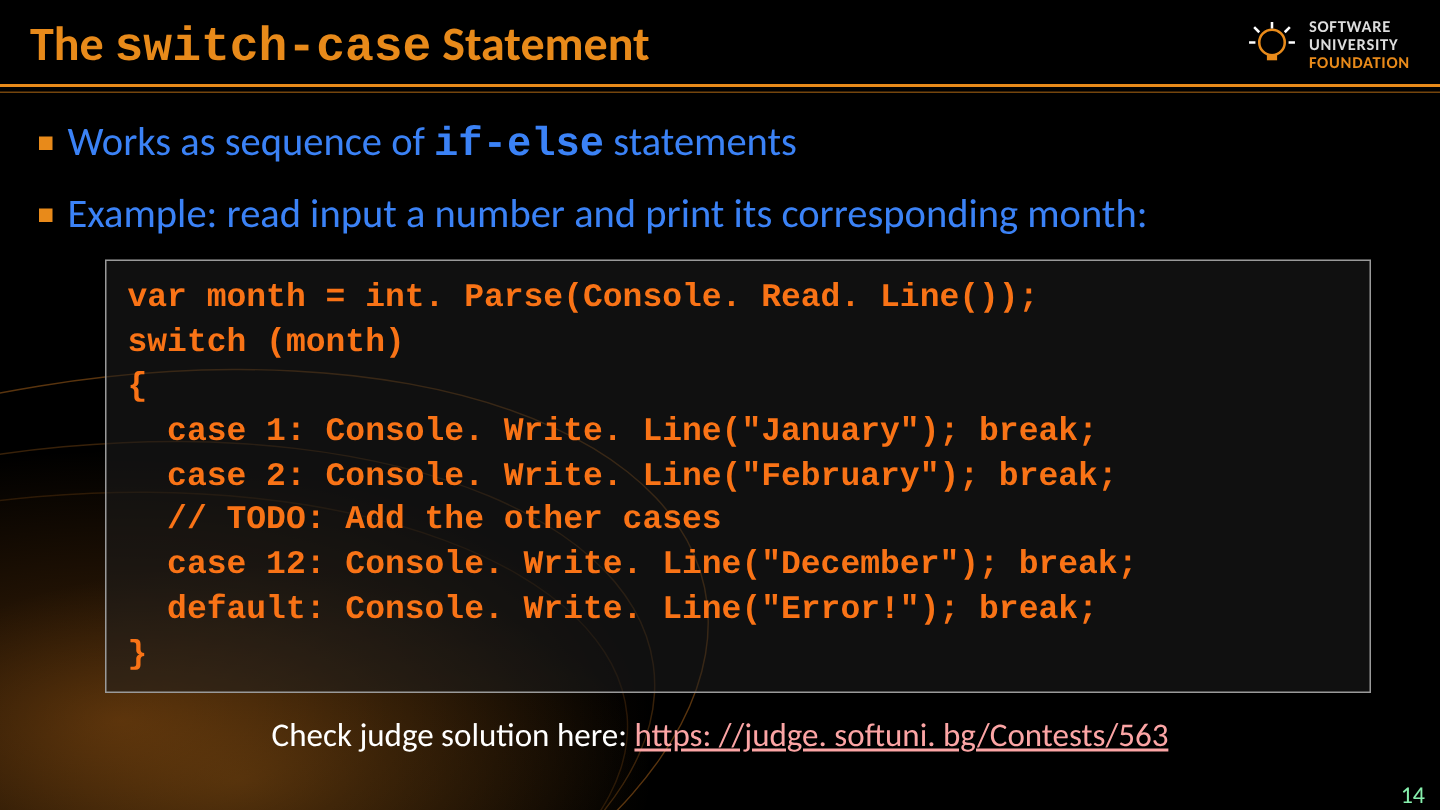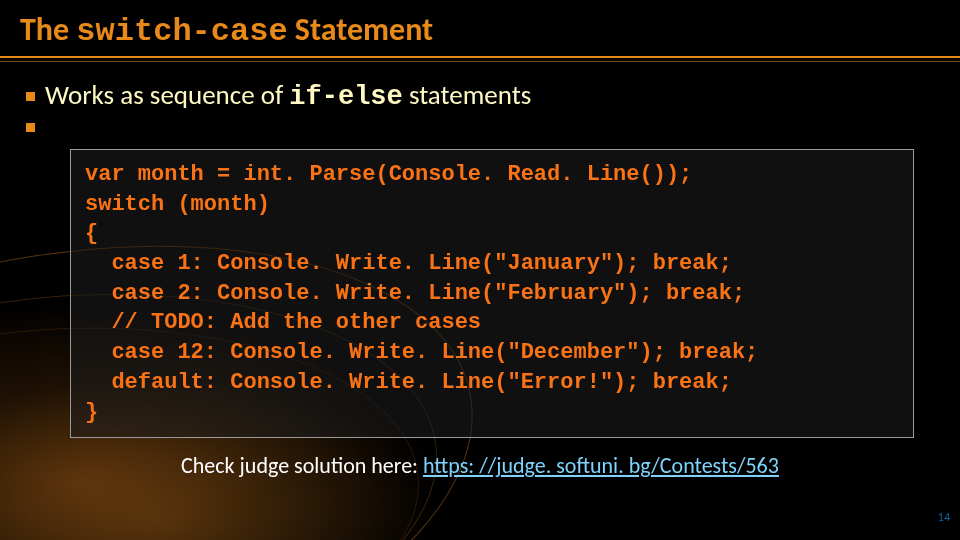--- a/index.html
+++ b/index.html
@@ -69,21 +69,21 @@
   .logo-text .f { color: #e88a1a; font-weight: 700; }
   .content {
     position: relative;
     padding: 22px 26px 0 26px;
   }
   .bullet {
     display: flex;
     align-items: baseline;
     gap: 10px;
     font-size: 27px;
-    color: #fef9c3;
+    color: #3b82f6;
     margin-bottom: 14px;
   }
   .bullet .sq {
     width: 9px; height: 9px;
     background: #e88a1a;
     flex-shrink: 0;
     position: relative;
     top: -3px;
   }
   .bullet .mono { font-family: Consolas, "Courier New", monospace; font-weight: 700; }
@@ -99,57 +99,76 @@
     color: #f97316;
     white-space: pre;
   }
   .checkline {
     margin-top: 14px;
     text-align: center;
     font-size: 22px;
     color: #fff;
   }
   .checkline a {
-    color: #7dd3fc;
+    color: #fca5a5;
   }
   .pagenum {
     position: absolute;
     right: 10px;
-    bottom: 16px;
-    font-size: 12px;
-    color: #0369a1;
+    bottom: 0;
+    font-size: 16px;
+    color: #86efac;
   }
 </style>
 </head>
 <body>
 
 <div class="bg-swirl"></div>
 <div class="bg-line" style="width:900px;height:450px;left:-420px;top:260px;transform:rotate(-12deg)"></div>
 <div class="bg-line" style="width:820px;height:400px;left:-380px;top:300px;transform:rotate(-8deg);border-color:rgba(255,150,40,0.22)"></div>
 <div class="bg-line" style="width:760px;height:360px;left:-340px;top:330px;transform:rotate(-5deg);border-color:rgba(255,150,40,0.15)"></div>
 
 <div class="header">
   <div class="title">
     <span>The </span><span class="mono">switch-case</span><span> Statement</span>
+  </div>
+  <div class="logo">
+    <div class="logo-icon">
+      <svg viewBox="0 0 40 40" width="34" height="34">
+        <circle cx="20" cy="18" r="10" fill="none" stroke="#e88a1a" stroke-width="2"></circle>
+        <rect x="16" y="27" width="8" height="5" fill="#e88a1a"></rect>
+        <line x1="20" y1="2" x2="20" y2="7" stroke="#fff" stroke-width="2"></line>
+        <line x1="6" y1="6" x2="10" y2="10" stroke="#fff" stroke-width="2"></line>
+        <line x1="34" y1="6" x2="30" y2="10" stroke="#fff" stroke-width="2"></line>
+        <line x1="2" y1="18" x2="7" y2="18" stroke="#fff" stroke-width="2"></line>
+        <line x1="38" y1="18" x2="33" y2="18" stroke="#fff" stroke-width="2"></line>
+      </svg>
+    </div>
+    <div class="logo-text">
+      <div>SOFTWARE</div>
+      <div>UNIVERSITY</div>
+      <div class="f">FOUNDATION</div>
+    </div>
   </div>
   <div class="underline1"></div>
   <div class="underline2"></div>
 </div>
 
 <div class="content">
 
   <div class="bullet">
     <div class="sq"></div>
     <div>
       <span>Works as sequence of </span><span class="mono">if-else</span><span> statements</span>
     </div>
   </div>
 
   <div class="bullet">
     <div class="sq"></div>
+    <div>Example: read input a number and print its corresponding month:</div>
   </div>
 
   <div class="codebox">var month = int. Parse(Console. Read. Line());
 switch (month)
 {
   case 1: Console. Write. Line("January"); break;
   case 2: Console. Write. Line("February"); break;
   // TODO: Add the other cases
   case 12: Console. Write. Line("December"); break;
   default: Console. Write. Line("Error!"); break;

